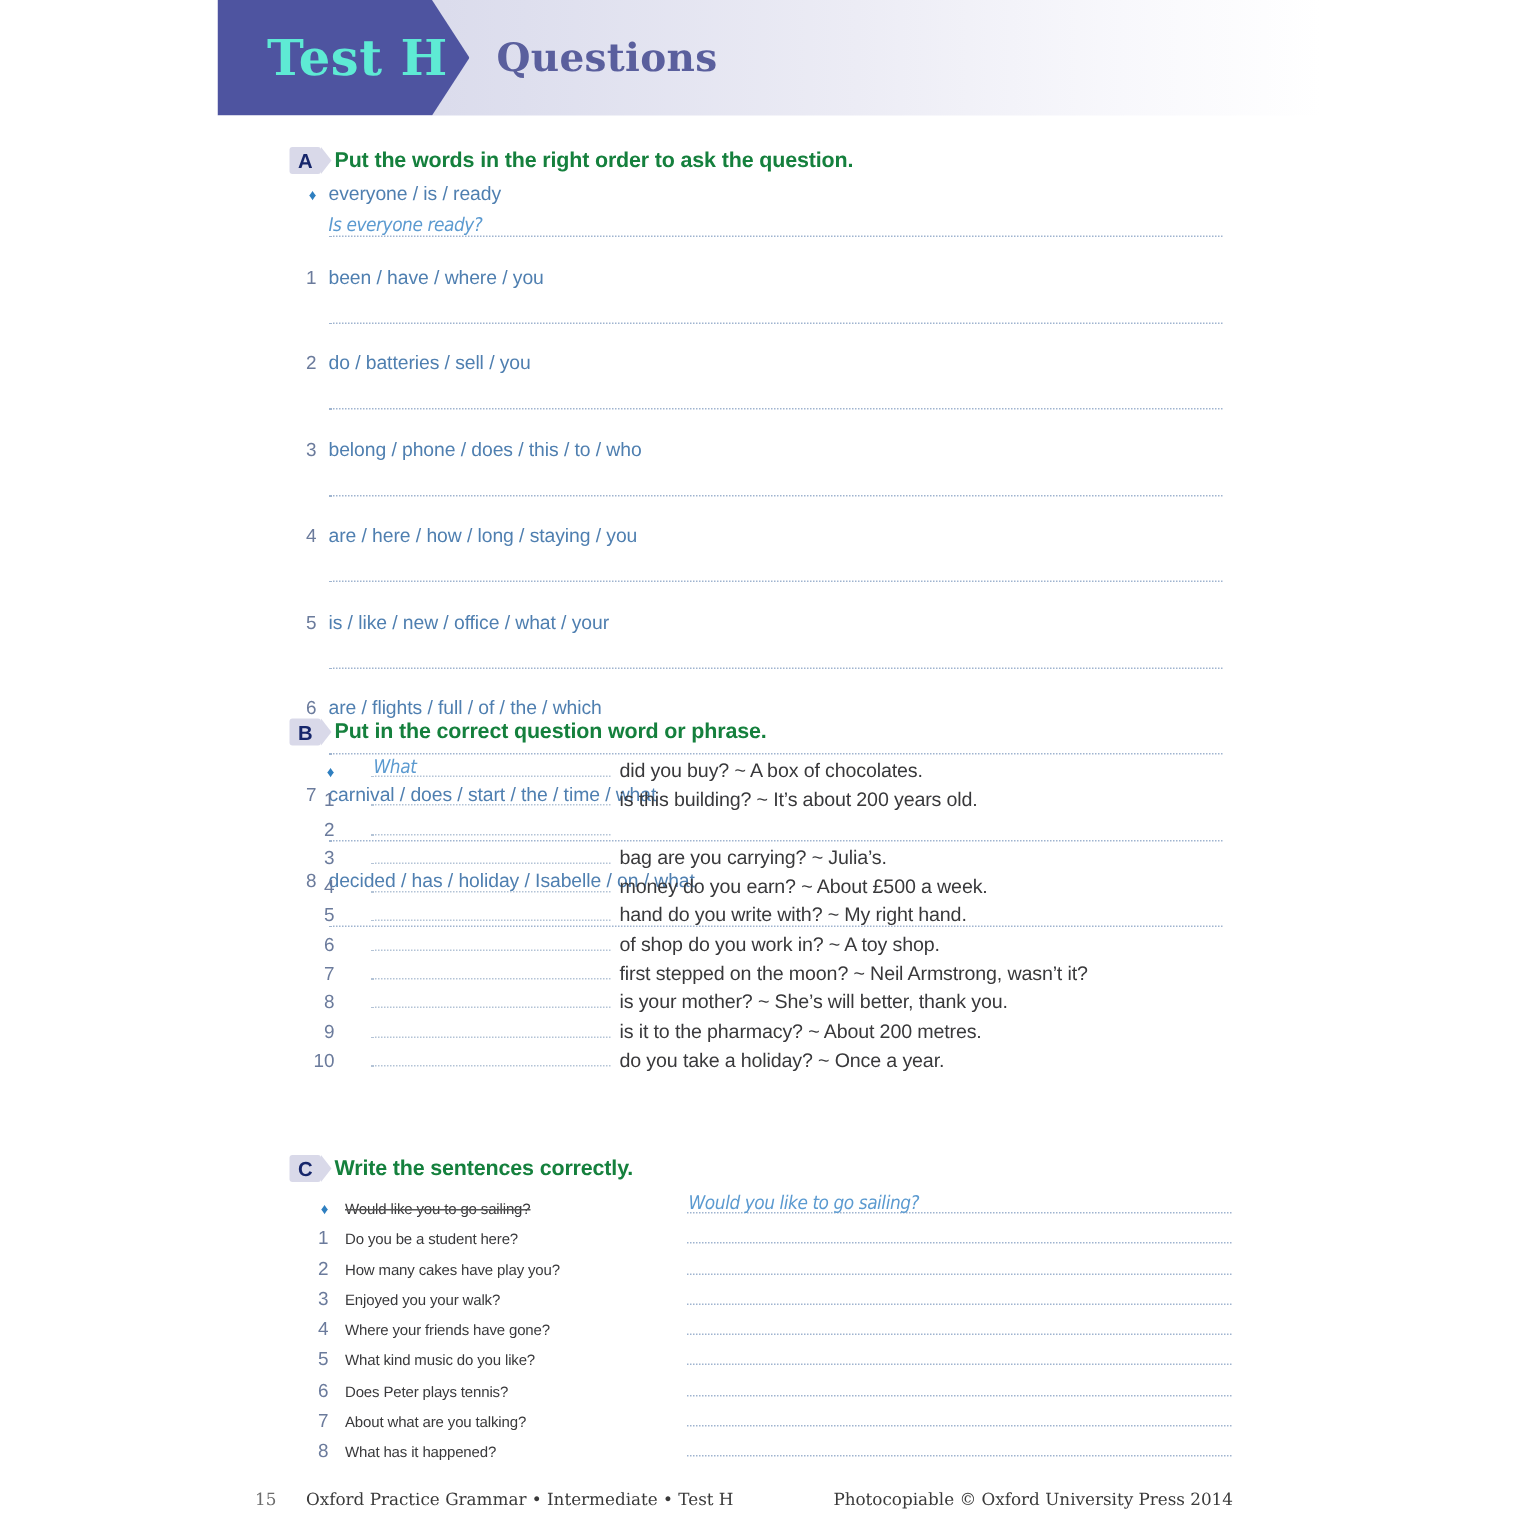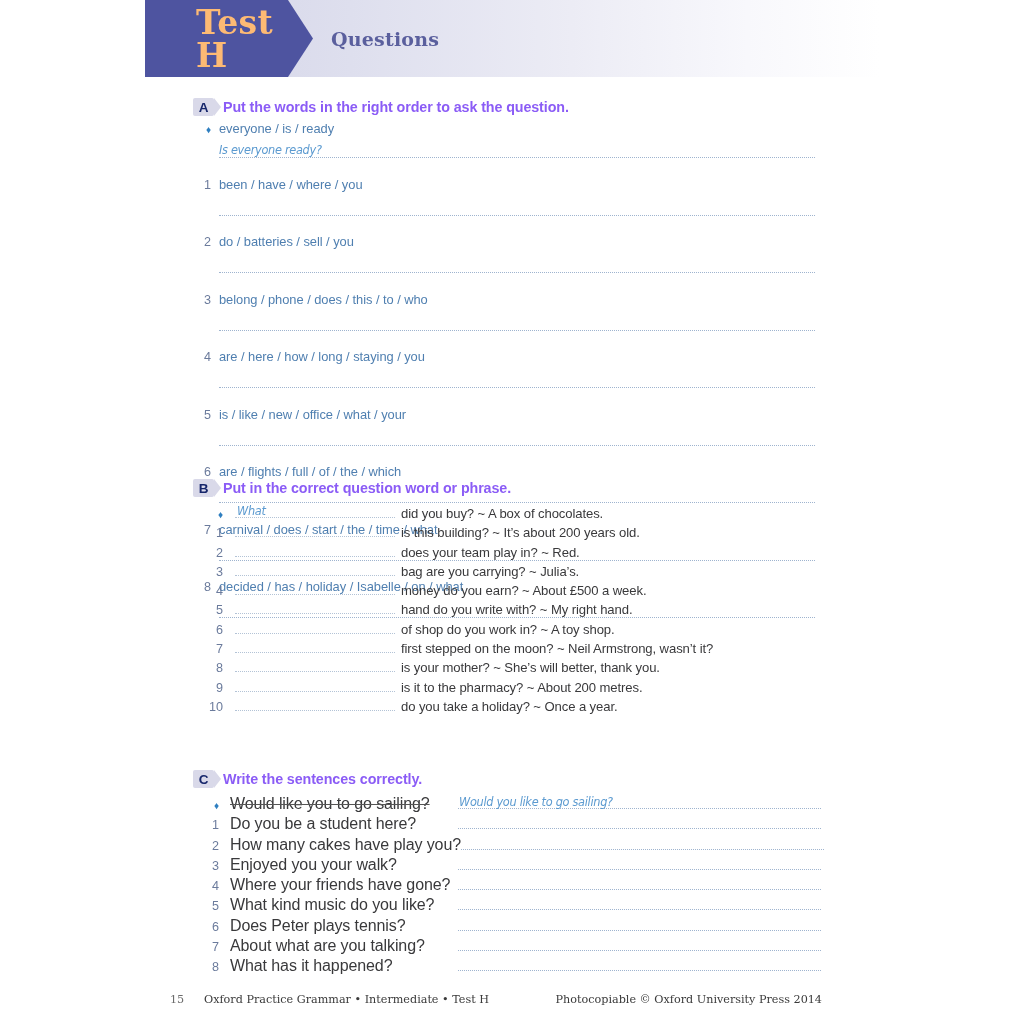--- a/index.html
+++ b/index.html
@@ -33,39 +33,39 @@
     left: 0;
     top: 0;
     width: 168px;
     height: 77px;
     background: #4e54a0;
     clip-path: polygon(0 0, 143px 0, 168px 38.5px, 143px 77px, 0 77px);
     display: flex;
     align-items: center;
   }
   .header-tab-label {
-    color: #fdba74;
+    color: #5eead4;
     font-family: "DejaVu Serif", "Liberation Serif", serif;
     font-weight: bold;
     font-size: 33px;
     letter-spacing: 0.4px;
-    padding-left: 51px;
+    padding-left: 33px;
     line-height: 1;
   }
   .header-title {
     position: absolute;
     left: 186px;
     top: 0;
     height: 77px;
     display: flex;
     align-items: center;
     color: #5a5f9d;
     font-family: "DejaVu Serif", "Liberation Serif", serif;
     font-weight: bold;
-    font-size: 19px;
+    font-size: 26px;
     letter-spacing: 0.2px;
   }
 
   
   .section { position: absolute; left: 193px; width: 700px; }
 
   .section-head {
     display: flex;
     align-items: center;
     gap: 9px;
@@ -91,21 +91,21 @@
     position: absolute;
     left: 21px;
     top: 0;
     width: 0;
     height: 0;
     border-top: 9px solid transparent;
     border-bottom: 9px solid transparent;
     border-left: 7px solid #d9d9e9;
   }
   .section-title {
-    color: #8b5cf6;
+    color: #15803d;
     font-size: 14.3px;
     font-weight: bold;
     letter-spacing: -0.1px;
   }
 
   
   .num {
     flex: 0 0 18px;
     text-align: right;
     color: #6b7b9c;
@@ -156,21 +156,21 @@
   }
   .b-num {
     flex: 0 0 30px;
     text-align: right;
     color: #6b7b9c;
     font-size: 12.6px;
   }
   .b-blank {
     position: relative;
     flex: 0 0 160px;
-    margin-left: 12px;
+    margin-left: 24px;
     height: 16px;
     border-bottom: 1.4px dotted #b3c3d6;
   }
   .b-blank .hand { left: 2px; bottom: -1px; }
   .b-text {
     flex: 1 1 auto;
     margin-left: 6px;
     color: #39393b;
     font-size: 13.1px;
     letter-spacing: -0.1px;
@@ -187,21 +187,21 @@
     flex: 0 0 26px;
     text-align: right;
     color: #6b7b9c;
     font-size: 12.6px;
   }
   .c-num.diamond { color: #2f7fc0; font-size: 10px; }
   .c-wrong {
     flex: 0 0 228px;
     margin-left: 11px;
     color: #39393b;
-    font-size: 16px;
+    font-size: 10px;
     letter-spacing: -0.1px;
     white-space: nowrap;
   }
   .c-wrong.struck { text-decoration: line-through; text-decoration-color: #555; }
   .c-line {
     position: relative;
     flex: 0 0 363px;
     height: 16px;
     border-bottom: 1.4px dotted #9fb4cf;
   }
@@ -323,21 +323,20 @@
           <span class="b-text">did you buy? ~ A box of chocolates.</span>
         </div>
         <div class="b-row">
           <span class="b-num">1</span>
           <span class="b-blank"></span>
           <span class="b-text">is this building? ~ It’s about 200 years old.</span>
         </div>
         <div class="b-row">
           <span class="b-num">2</span>
           <span class="b-blank"></span>
-          <span class="b-text">does your team play in? ~ Red.</span>
         </div>
         <div class="b-row">
           <span class="b-num">3</span>
           <span class="b-blank"></span>
           <span class="b-text">bag are you carrying? ~ Julia’s.</span>
         </div>
         <div class="b-row">
           <span class="b-num">4</span>
           <span class="b-blank"></span>
           <span class="b-text">money do you earn? ~ About £500 a week.</span>

